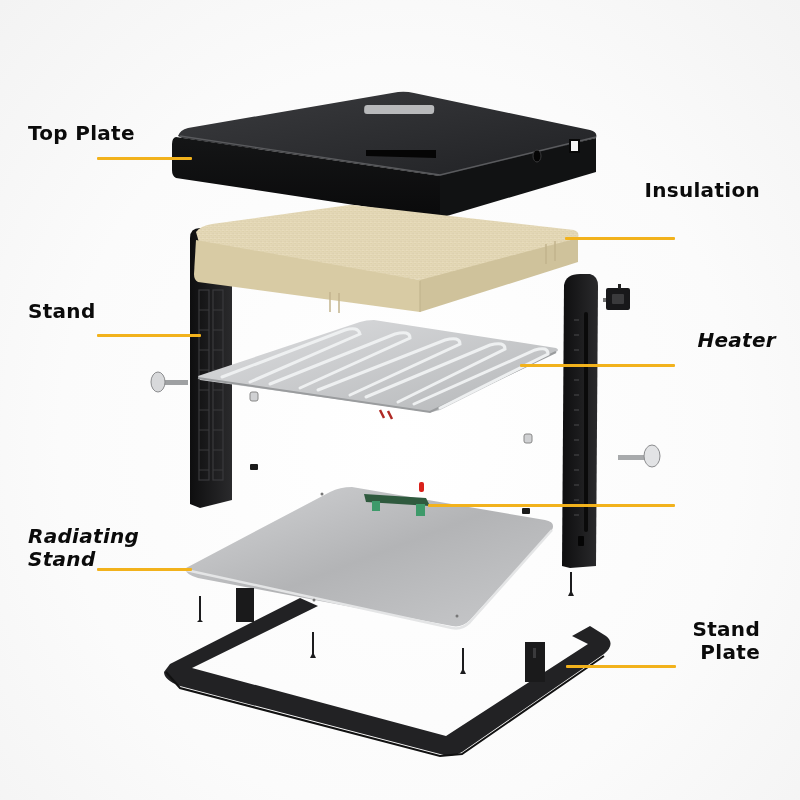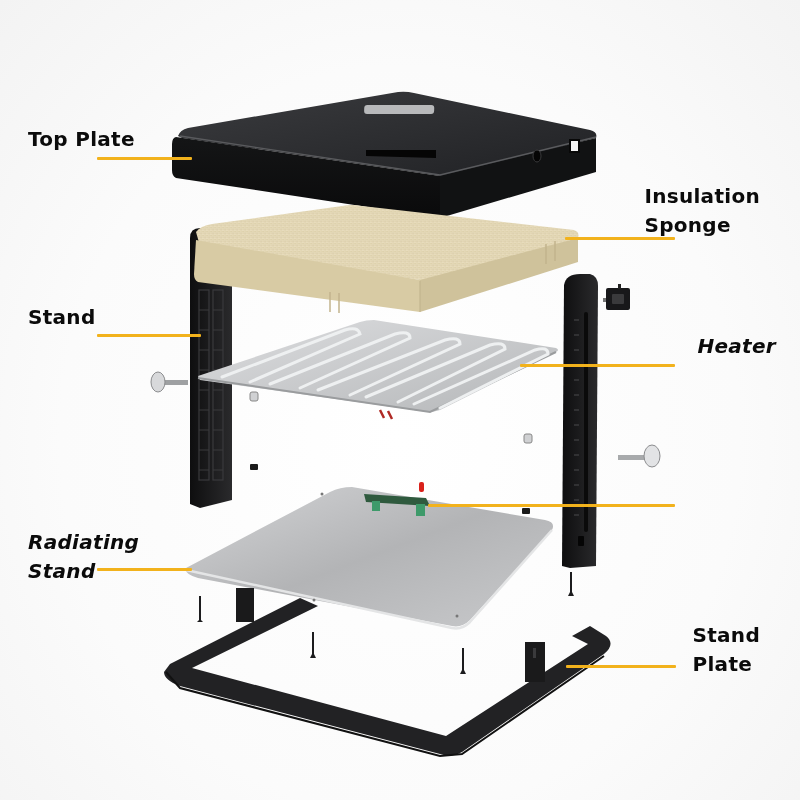--- a/index.html
+++ b/index.html
@@ -3,22 +3,22 @@
 <meta charset="utf-8">
 <style>
   html, body { margin:0; padding:0; background:#ffffff; }
   body { width:800px; height:800px; position:relative; overflow:hidden;
          font-family:"DejaVu Sans", "Liberation Sans", sans-serif; }
   #stage { position:absolute; left:0; top:0; width:800px; height:800px;
            background: radial-gradient(ellipse at 50% 55%, #ffffff 0%, #fbfbfb 60%, #f3f3f3 100%); }
   svg.art { position:absolute; left:0; top:0; width:800px; height:800px; }
   .label { position:absolute; font-weight:bold; color:#0b0b0b; font-size:20px;
            line-height:23px; letter-spacing:0.3px; white-space:nowrap; }
-  .label.right { }
-  .label span { display:block;margin-top:6px; }
+  .label.right { text-align:right; }
+  .label span { display:block; }
   .leader { position:absolute; height:3px; border-radius:1px; }
 </style>
 </head>
 <body>
 
 <div id="stage">
 
   <svg class="art" viewBox="0 0 800 800">
     <defs>
       <linearGradient id="gTop" x1="0" y1="0" x2="1" y2="1">
@@ -155,21 +155,20 @@
       <path d="M462 648 L464 648 L464 670 L466 674 L460 674 L462 670 Z"></path>
       <path d="M570 572 L572 572 L572 592 L574 596 L568 596 L570 592 Z"></path>
     </g>
   </svg>
 
   <div class="label" id="lbl-top-plate" style="top: 122px; left: 28px;">
       <span>Top Plate</span>
     </div>
   <div class="label right" id="lbl-insulation-sponge" style="top: 179px; right: 40px;">
       <span>Insulation</span>
-      <span>Sponge</span>
     </div>
   <div class="label" id="lbl-stand" style="top: 300px; left: 28px;">
       <span>Stand</span>
     </div>
   <div class="label right" id="lbl-heater" style="top: 329px; right: 24px; font-style: italic;">
       <span>Heater</span>
     </div>
   <div class="label" id="lbl-radiating-plate" style="top: 525px; left: 28px; font-style: italic;">
       <span>Radiating</span>
       <span>Stand</span>

